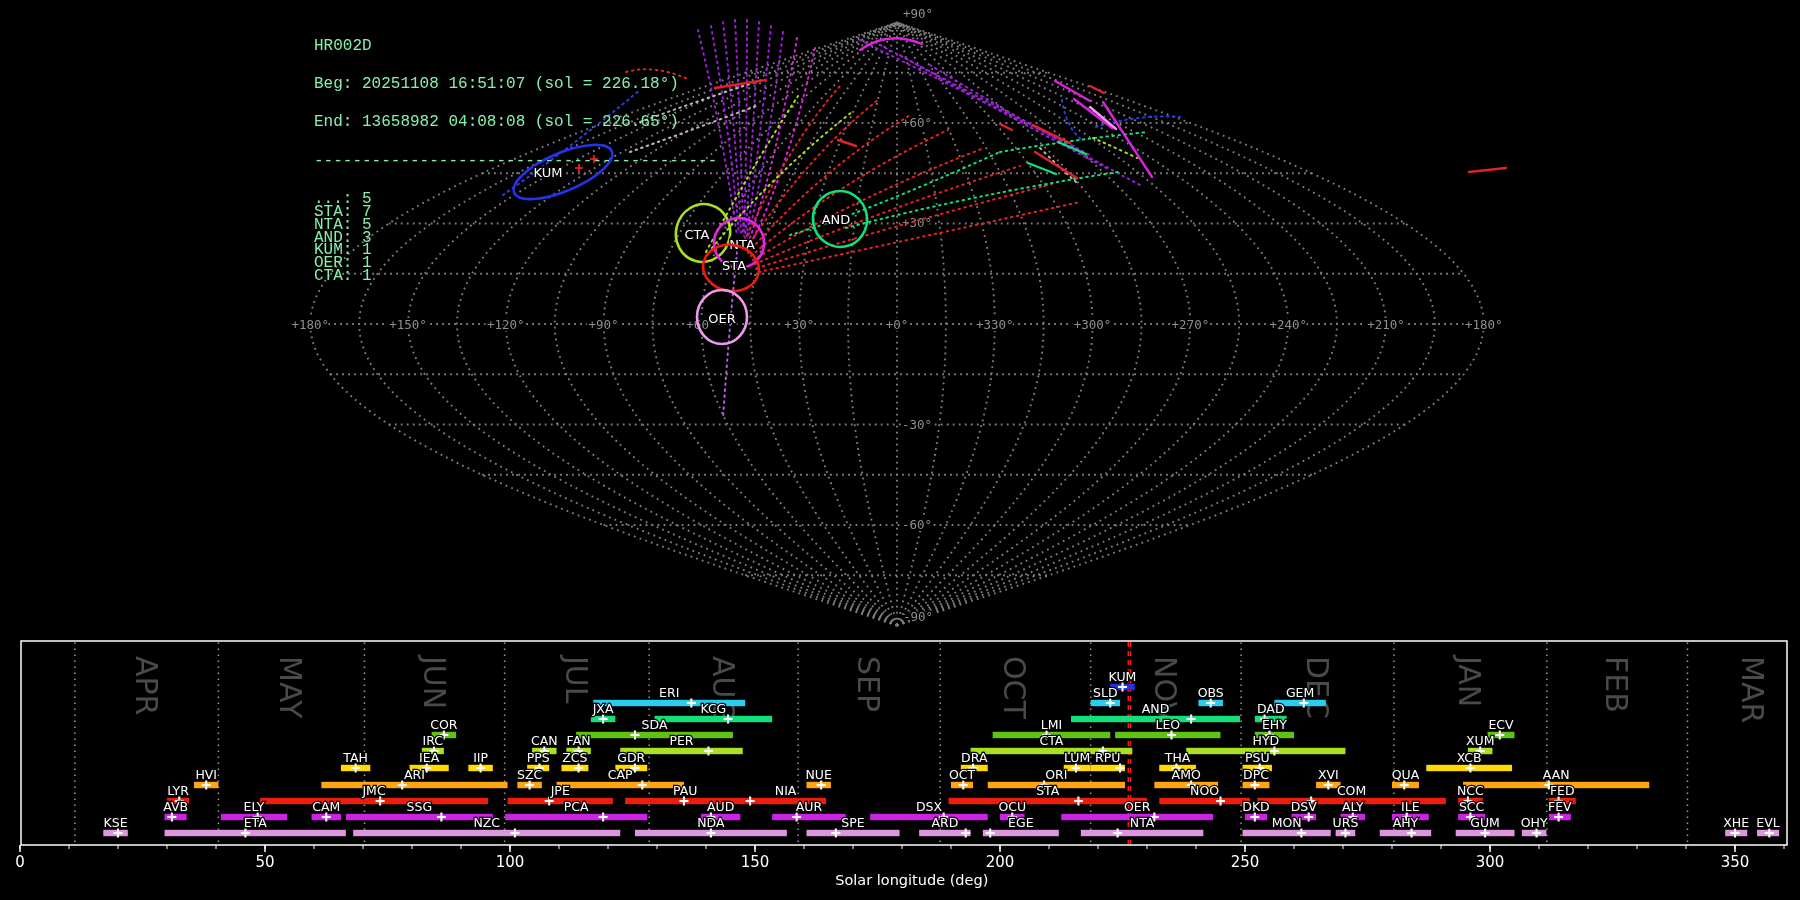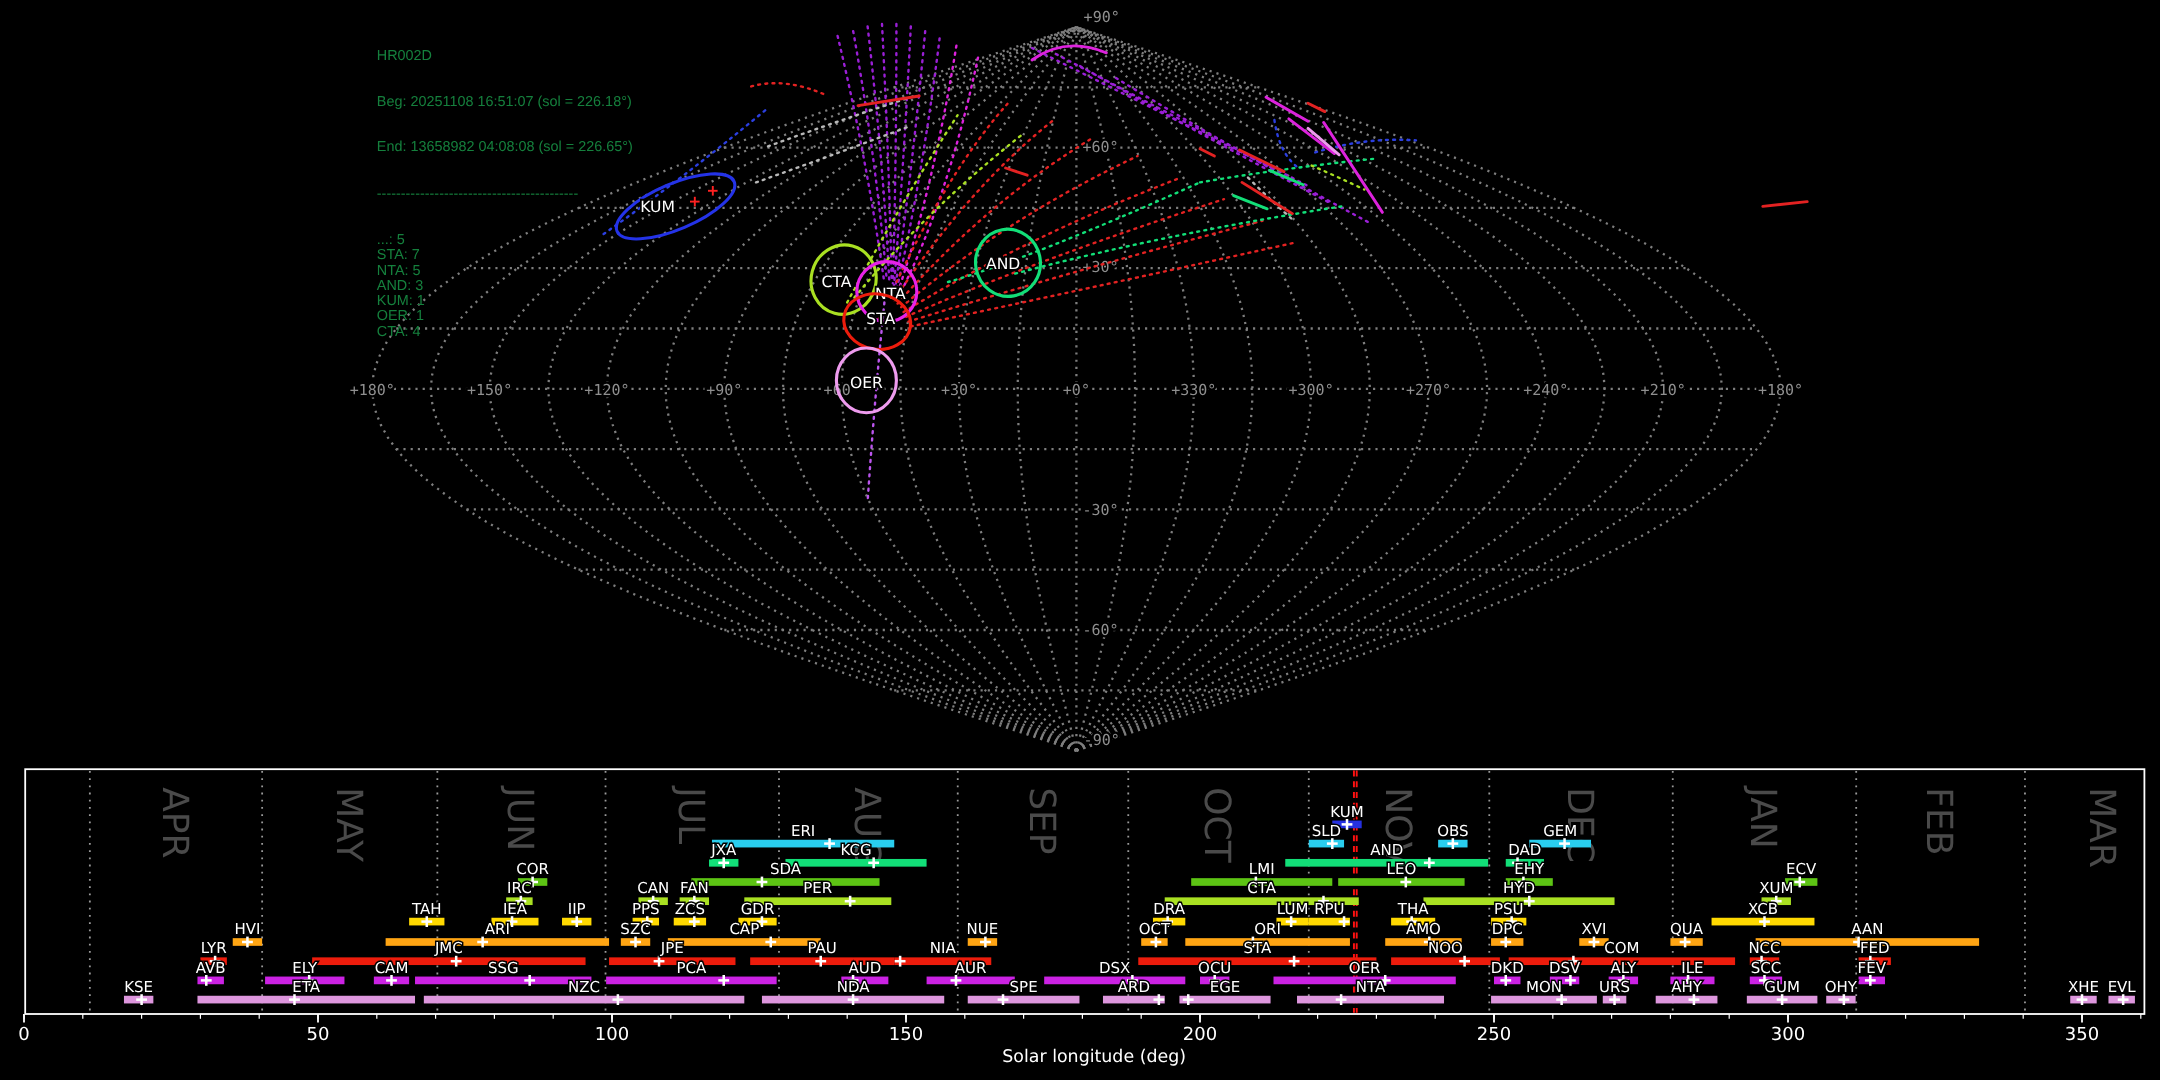--- a/index.html
+++ b/index.html
@@ -2,22 +2,22 @@
 <html><head>
 <meta charset="utf-8">
 <style>
   html,body{margin:0;padding:0;background:#000;}
   body{width:1800px;height:900px;overflow:hidden;position:relative;
        font-family:"DejaVu Sans",sans-serif;}
   .stage{position:absolute;inset:0;background:#000;}
   svg{position:absolute;left:0;display:block;}
   #map-svg{top:0;}
   #tl-svg{top:640px;}
-  .legend{position:absolute;left:314px;top:14px;color:#15803d;
-          font-family:Liberation Sans, sans-serif;font-size:12px;
+  .legend{position:absolute;left:314px;top:14px;color:#86efac;
+          font-family:Liberation Mono, monospace;font-size:16px;
           line-height:12.8px;white-space:pre;z-index:5;}
 </style>
 </head>
 <body>
 
 <div class="stage">
   <svg id="map-svg" viewBox="0 0 1800 640" width="1800" height="640">
       <g stroke="#8c8c8c" stroke-width="1.9" fill="none" stroke-dasharray="1.8 4.2" opacity="0.9">
         <line x1="745.1249843338409" y1="575.25" x2="1048.8750156661592" y2="575.25"></line>
         <line x1="603.5999999999999" y1="525" x2="1190.4" y2="525"></line>
@@ -157,21 +157,21 @@
         <ellipse cx="0" cy="0" rx="25" ry="27" fill="none" stroke="#ee9bee" stroke-width="2.6" transform="translate(722 317) rotate(0)"></ellipse>
         <text x="722" y="323" text-anchor="middle" fill="#fff" font-family="&quot;DejaVu Sans&quot;,sans-serif" font-size="13px" paint-order="stroke" stroke="#000" stroke-width="3">OER</text>
       </g>
     </svg>
 
   <div class="legend">
     <div>HR002D</div>
     <div>Beg: 20251108 16:51:07 (sol = 226.18°)</div>
     <div>End: 13658982 04:08:08 (sol = 226.65°)</div>
     <div>------------------------------------------</div>
-    <div id="counts"><div>...: 5</div><div>STA: 7</div><div>NTA: 5</div><div>AND: 3</div><div>KUM: 1</div><div>OER: 1</div><div>CTA: 4</div></div>
+    <div id="counts"><div>...: 5</div><div>STA: 7</div><div>NTA: 5</div><div>AND: 3</div><div>KUM: 1</div><div>OER: 1</div><div>CTA: 1</div></div>
   </div>
 
   <svg id="tl-svg" viewBox="0 0 1800 260" width="1800" height="260">
       <g>
         <line x1="74.88" y1="2.5" x2="74.88" y2="203.5" stroke="#9a9a9a" stroke-width="1.5" stroke-dasharray="1.5 4.5"></line>
         <text transform="translate(135.66500000000002 16) rotate(90)" fill="#4a4a4a" font-family="&quot;DejaVu Sans&quot;,sans-serif" font-size="30px" text-anchor="start">APR</text>
         <line x1="218.45000000000002" y1="2.5" x2="218.45000000000002" y2="203.5" stroke="#9a9a9a" stroke-width="1.5" stroke-dasharray="1.5 4.5"></line>
         <text transform="translate(280.46000000000004 16) rotate(90)" fill="#4a4a4a" font-family="&quot;DejaVu Sans&quot;,sans-serif" font-size="30px" text-anchor="start">MAY</text>
         <line x1="364.47" y1="2.5" x2="364.47" y2="203.5" stroke="#9a9a9a" stroke-width="1.5" stroke-dasharray="1.5 4.5"></line>
         <text transform="translate(423.54 16) rotate(90)" fill="#4a4a4a" font-family="&quot;DejaVu Sans&quot;,sans-serif" font-size="30px" text-anchor="start">JUN</text>

